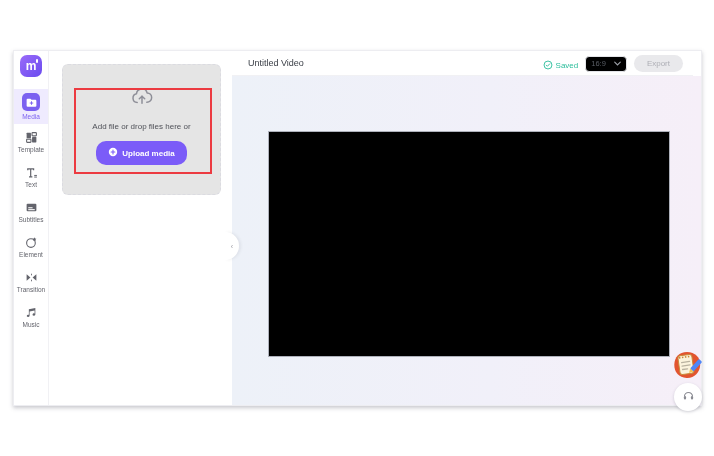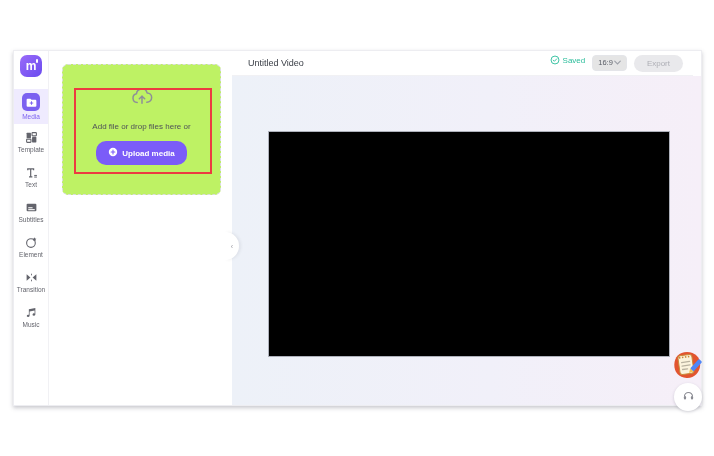--- a/index.html
+++ b/index.html
@@ -34,21 +34,21 @@
   .icon-tile {
     width:18px; height:18px; border-radius:5px; background:#7b61f0;
     display:flex; align-items:center; justify-content:center;
   }
   .nav-svg { width:13px; height:13px; display:block; }
 
   
   .media-panel { position:absolute; left:35px; top:0; bottom:0; width:183px; background:#fff; }
   .dropzone {
     position:absolute; left:13px; top:13px; width:159px; height:131px;
-    border:1px dashed #dbdbe1; border-radius:6px; background:#bef264;
+    border:1px dashed #dbdbe1; border-radius:6px; background:#e5e5e5;
     display:flex; flex-direction:column; align-items:center; padding-top:20px;
   }
   .dz-text { margin-top:9px; font-size:8px; color:#4f5158; }
   .upload-btn {
     margin-top:10px; height:19px; padding:12px 12px; border:none; border-radius:10px;
     background:#7b5cf8; color:#fff; font-size:8px; font-weight:bold;
     font-family:"Liberation Sans", sans-serif;
     display:flex; align-items:center; gap:4px; cursor:pointer;
   }
   .annotation-rect {
@@ -65,25 +65,25 @@
     font-size:7px; color:#9a9aa2; cursor:pointer; z-index:4;
   }
 
   
   .main { position:absolute; left:218px; top:0; right:0; bottom:0; }
   .topbar {
     position:absolute; left:0; right:8px; top:0; height:25px; background:#fff;
     border-bottom:1px solid #f1f1f4; display:flex; align-items:center; padding:0 10px 0 16px;
   }
   .doc-title { font-size:9px; color:#3c4048; }
-  .topbar-right { margin-left:auto; display:flex; align-items:flex-start; gap:7px; }
+  .topbar-right { margin-left:auto; display:flex; align-items:flex-end; gap:7px; }
   .saved { display:flex; align-items:center; gap:3px; color:#2bbd9b; font-size:8px; }
   .ratio-box {
-    height:16px; border:1px solid #e4e5e9; border-radius:4px; background:#e5e5e5;
-    padding:0 5px; display:flex; align-items:center; gap:1px;
+    height:16px; border:1px solid #e4e5e9; border-radius:4px; background:#000000;
+    padding:0 5px; display:flex; align-items:center; gap:8px;
     font-size:7.5px; color:#5a5e66; cursor:pointer;
   }
   .export-btn {
     height:17px; padding:0 13px; border:none; border-radius:9px; background:#e9e9ec;
     color:#aeafb6; font-size:8px; font-weight:normal; font-family:"Liberation Sans", sans-serif; cursor:pointer;
   }
 
   .canvas {
     position:absolute; left:0; right:0; top:25px; bottom:0;
     background:linear-gradient(90deg,#edf1f8 0%,#f1f0f9 55%,#f6eff8 100%);

